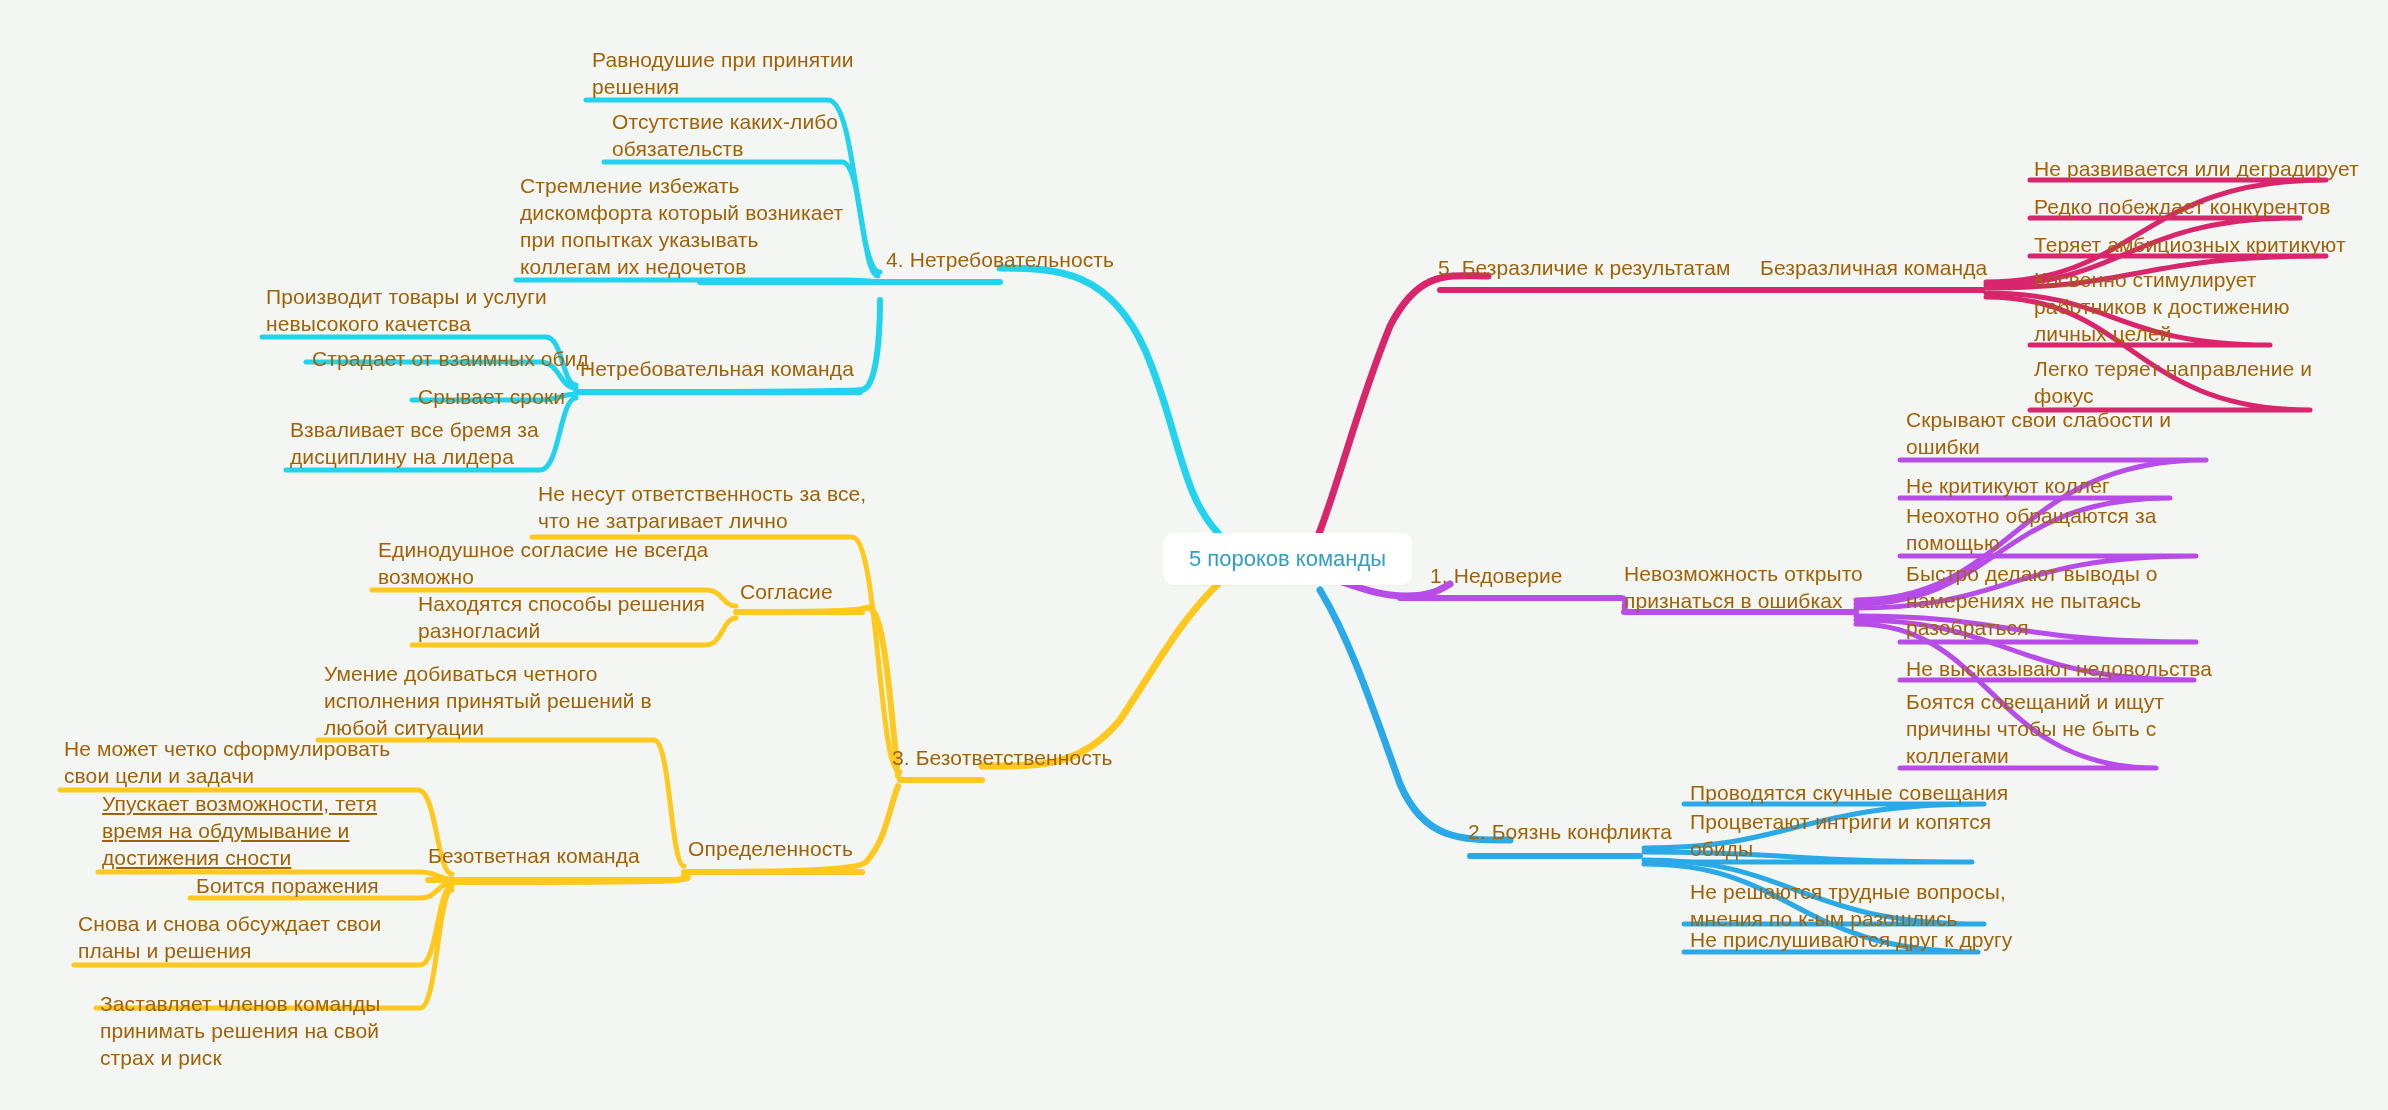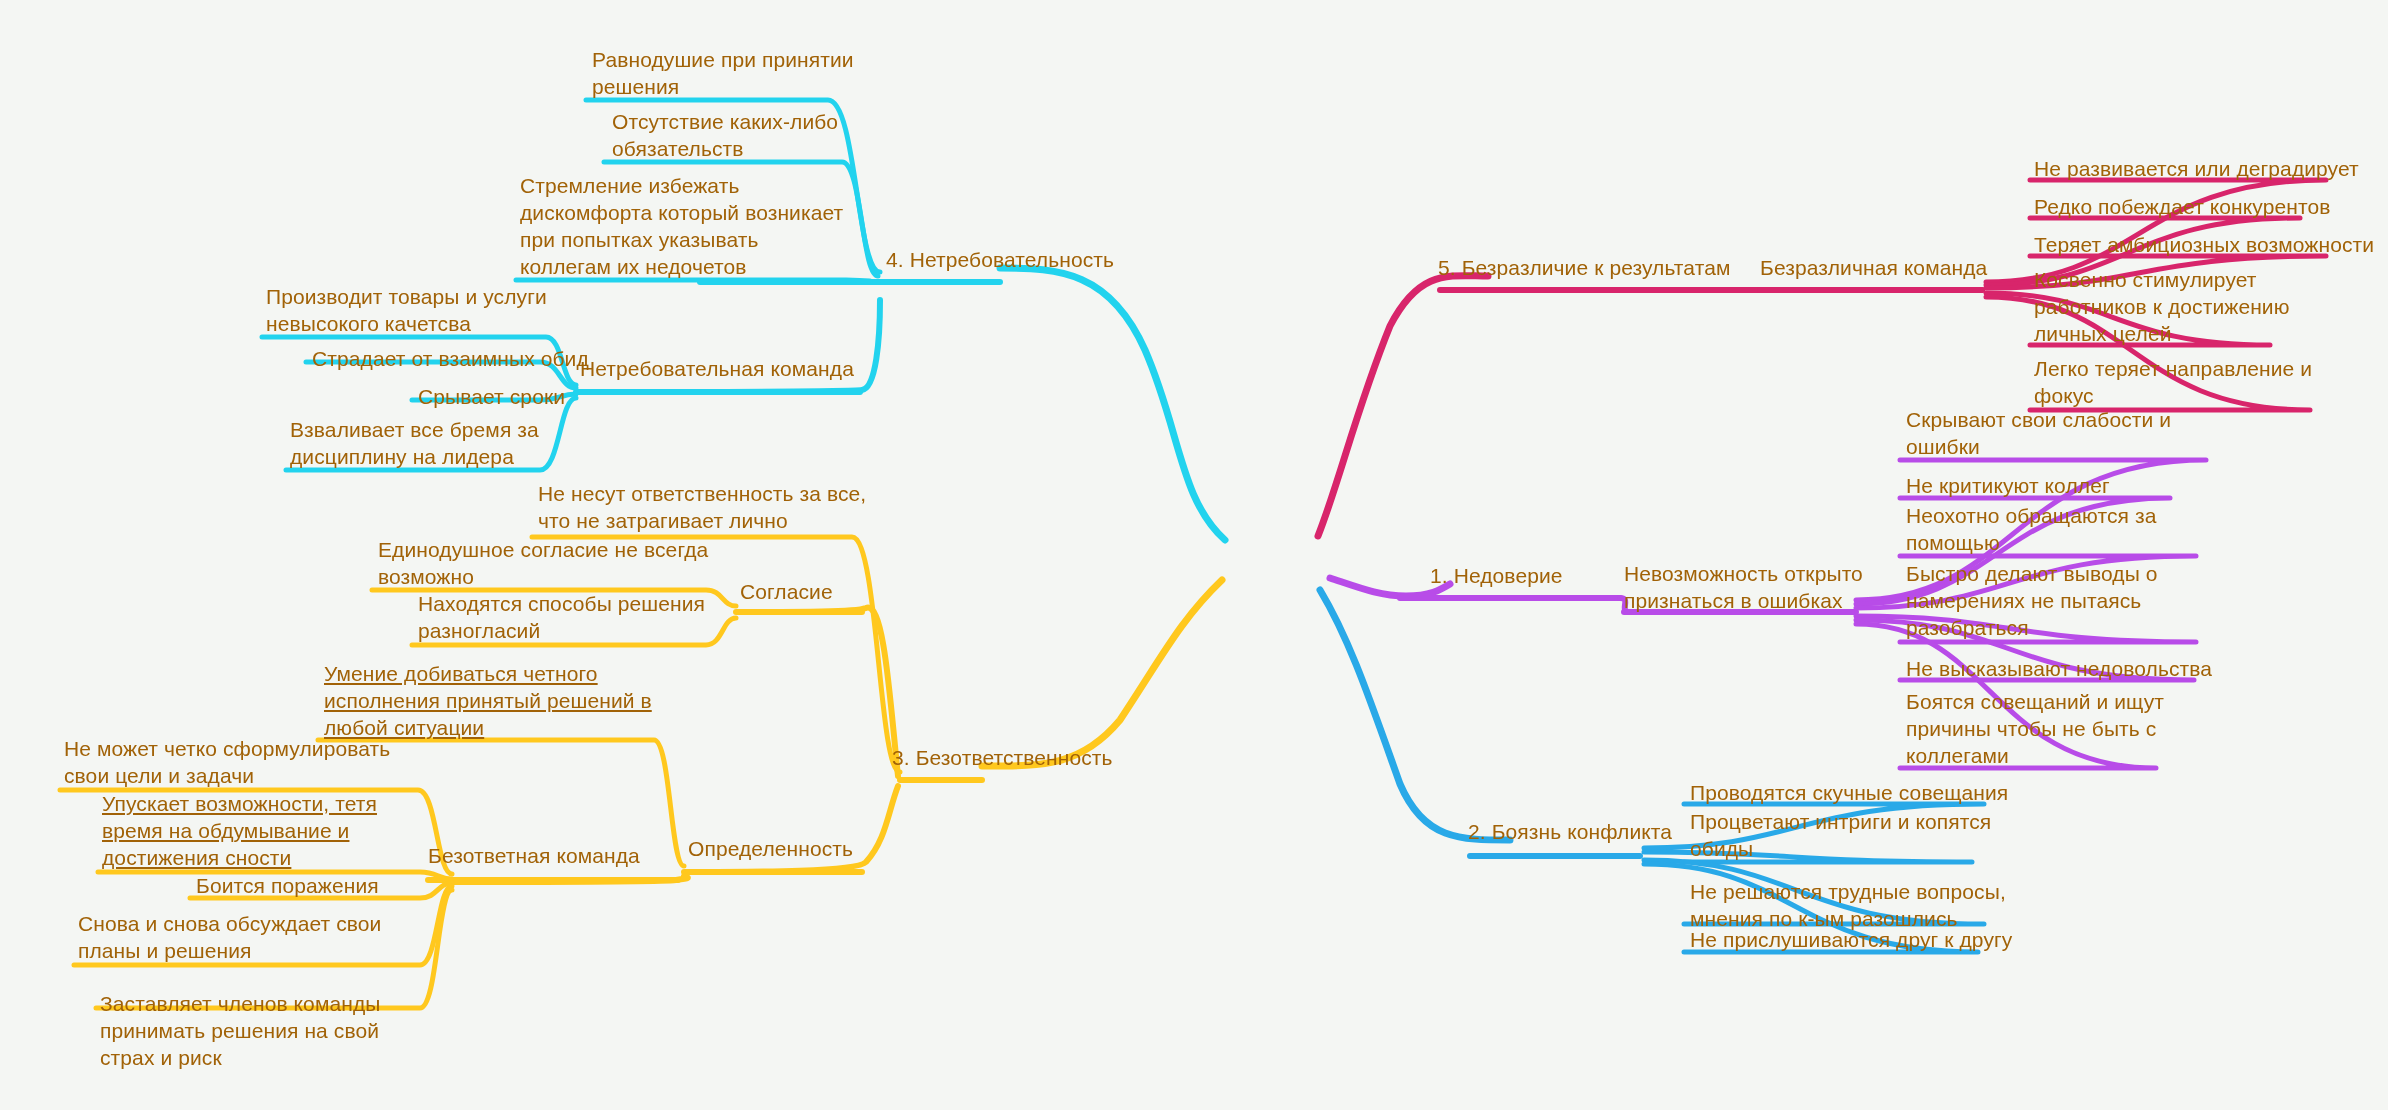--- a/index.html
+++ b/index.html
@@ -109,40 +109,40 @@
 дисциплину на лидера</div>
       <div class="node " style="left: 892px; top: 744px;">3. Безответственность</div>
       <div class="node " style="left: 538px; top: 480px;">Не несут ответственность за все,
 что не затрагивает лично</div>
       <div class="node " style="left: 740px; top: 578px;">Согласие</div>
       <div class="node " style="left: 378px; top: 536px;">Единодушное согласие не всегда
 возможно</div>
       <div class="node " style="left: 418px; top: 590px;">Находятся способы решения
 разногласий</div>
       <div class="node " style="left: 688px; top: 835px;">Определенность</div>
-      <div class="node " style="left: 324px; top: 660px; text-decoration: underline;">Умение добиваться четного
+      <div class="node " style="left: 324px; top: 660px;">Умение добиваться четного
 исполнения принятый решений в
 любой ситуации</div>
       <div class="node " style="left: 428px; top: 842px;">Безответная команда</div>
       <div class="node " style="left: 64px; top: 735px;">Не может четко сформулировать
 свои цели и задачи</div>
       <div class="node " style="left: 102px; top: 790px; text-decoration: underline;">Упускает возможности, тетя
 время на обдумывание и
 достижения сности</div>
       <div class="node " style="left: 196px; top: 872px;">Боится поражения</div>
       <div class="node " style="left: 78px; top: 910px;">Снова и снова обсуждает свои
 планы и решения</div>
       <div class="node " style="left: 100px; top: 953px; margin-top: 37px;">Заставляет членов команды
 принимать решения на свой
 страх и риск</div>
       <div class="node " style="left: 1438px; top: 254px;">5. Безразличие к результатам</div>
       <div class="node " style="left: 1760px; top: 254px;">Безразличная команда</div>
       <div class="node " style="left: 2034px; top: 155px;">Не развивается или деградирует</div>
       <div class="node " style="left: 2034px; top: 193px;">Редко побеждает конкурентов</div>
-      <div class="node " style="left: 2034px; top: 231px;">Теряет амбициозных возможности</div>
+      <div class="node " style="left: 2034px; top: 231px;">Теряет амбициозных критикуют</div>
       <div class="node " style="left: 2034px; top: 266px;">Косвенно стимулирует
 работников к достижению
 личных целей</div>
       <div class="node " style="left: 2034px; top: 355px;">Легко теряет направление и
 фокус</div>
       <div class="node " style="left: 1430px; top: 562px;">1. Недоверие</div>
       <div class="node " style="left: 1624px; top: 560px;">Невозможность открыто
 признаться в ошибках</div>
       <div class="node " style="left: 1906px; top: 406px;">Скрывают свои слабости и
 ошибки</div>
@@ -157,13 +157,14 @@
 причины чтобы не быть с
 коллегами</div>
       <div class="node " style="left: 1468px; top: 818px;">2. Боязнь конфликта</div>
       <div class="node " style="left: 1690px; top: 779px;">Проводятся скучные совещания</div>
       <div class="node " style="left: 1690px; top: 808px;">Процветают интриги и копятся
 обиды</div>
       <div class="node " style="left: 1690px; top: 870px; margin-top: 8px;">Не решаются трудные вопросы,
 мнения по к-ым разошлись</div>
       <div class="node " style="left: 1690px; top: 926px;">Не прислушиваются друг к другу</div>
     </div>
+  <div class="center-node" id="center-node" style="left:1163px;top:533px;">5 пороков команды</div>
 </div>
 
 </body></html>

